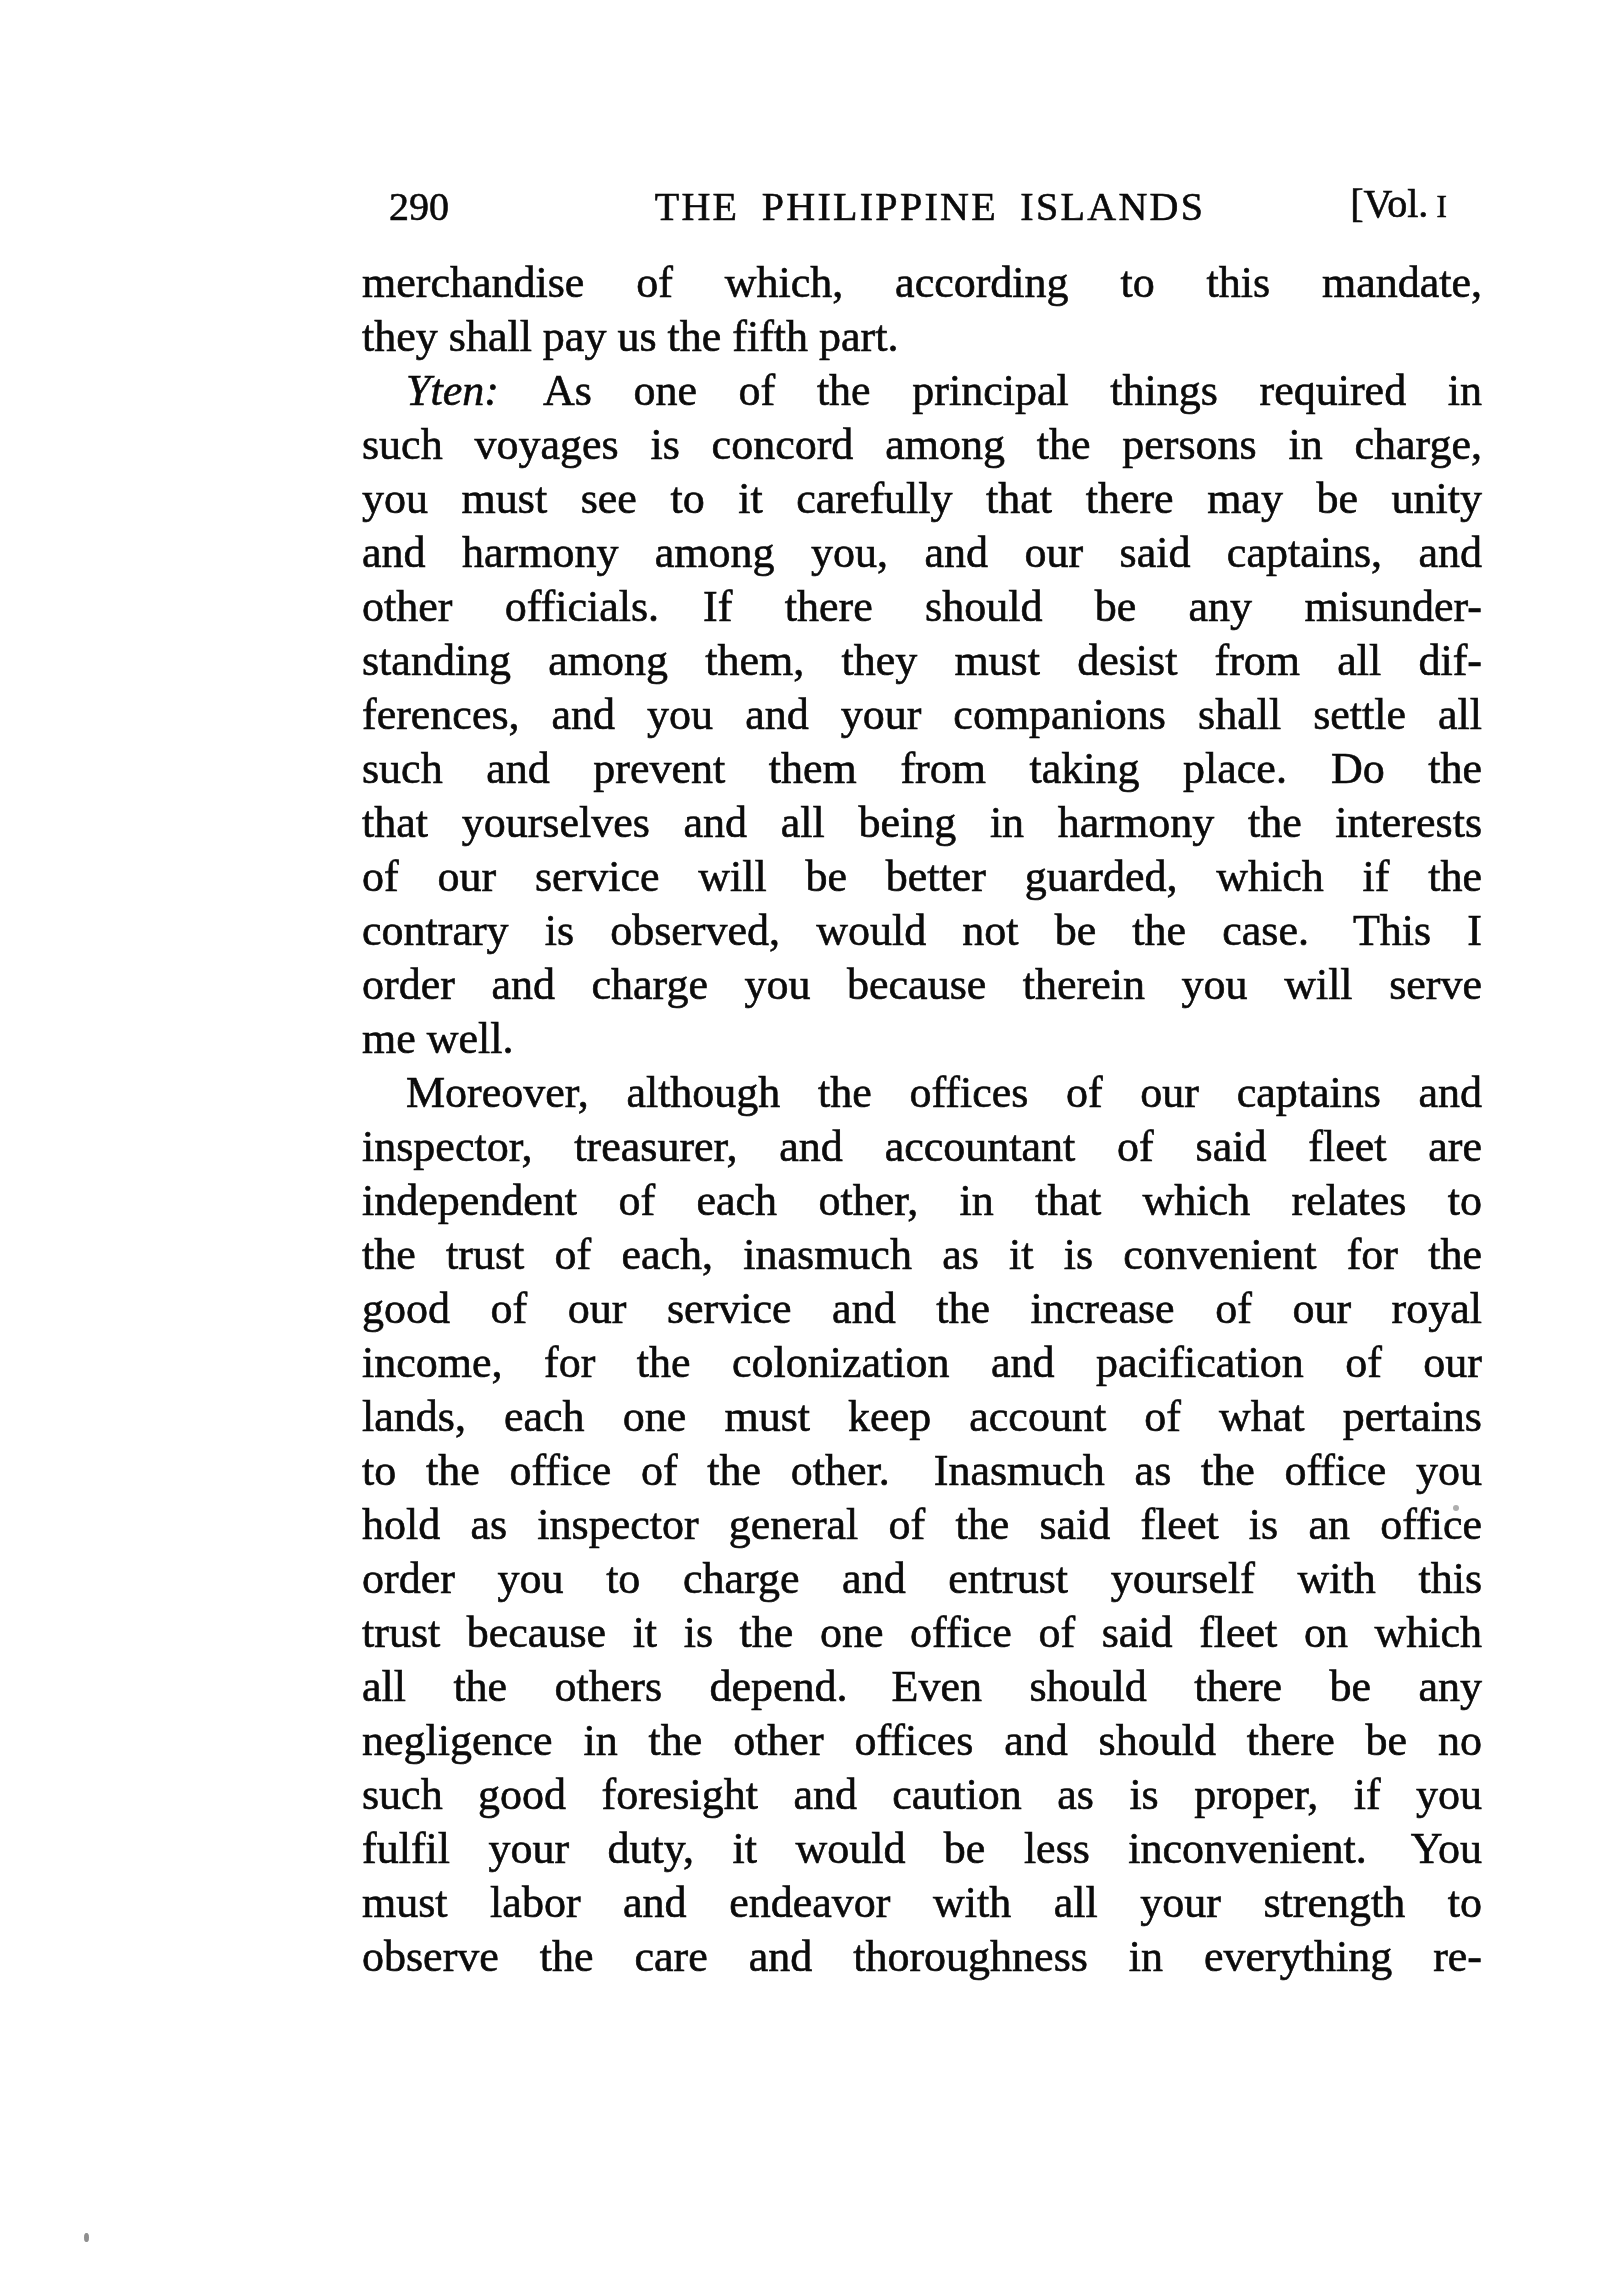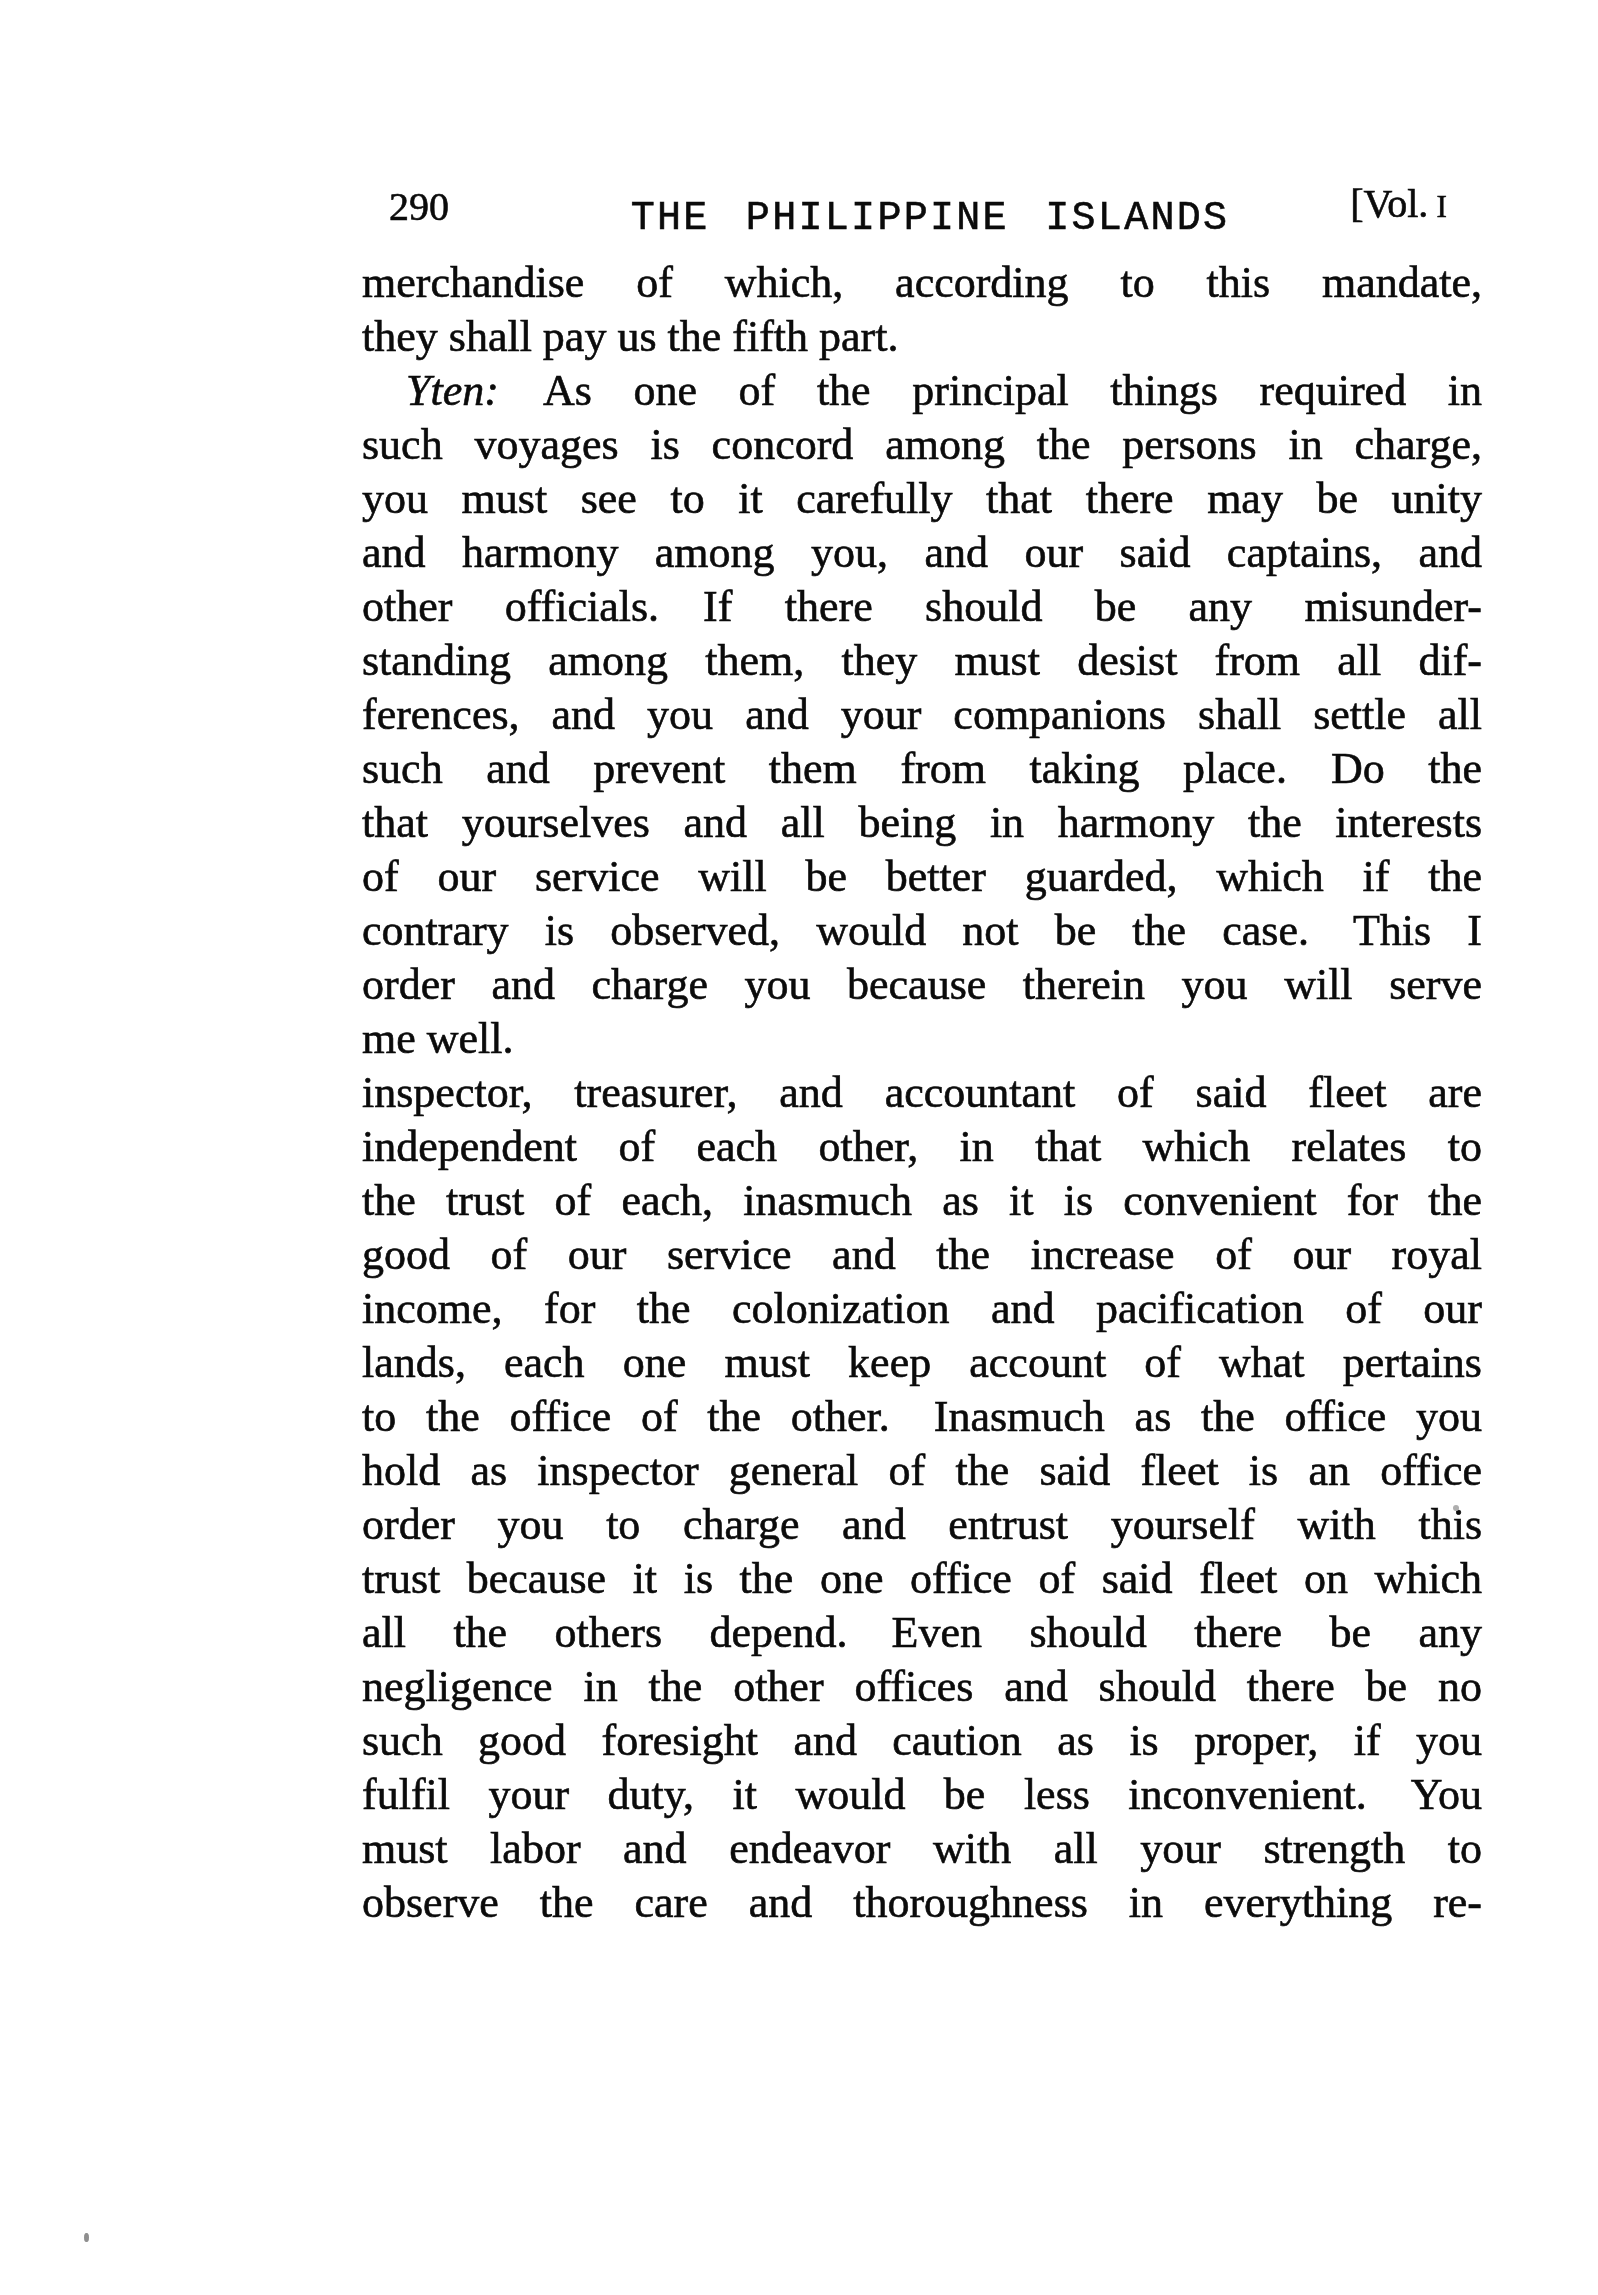--- a/index.html
+++ b/index.html
@@ -32,26 +32,25 @@
     font-size: 40px;
   }
   .page-number {
     position: absolute;
     left: 19px;
     top: 0;
   }
   .running-title {
     position: absolute;
     left: 50%;
-    top: 12px;
+    top: 0;
     transform: translateX(-50%);
     letter-spacing: 2.3px;
     word-spacing: 10px;
     white-space: nowrap;
-    font-family: Liberation Mono, monospace;
   }
   .volume {
     position: absolute;
     right: 43px;
     top: -2.8px;
     white-space: nowrap;
   }
   .volume .numeral {
     font-size: 0.78em;
     margin-left: 8.3px;
@@ -105,20 +104,21 @@
         <div class="line">standing among them, they must desist from all dif-</div>
         <div class="line">ferences, and you and your companions shall settle all</div>
         <div class="line">such and prevent them from taking place.  Do the</div>
         <div class="line">that yourselves and all being in harmony the interests</div>
         <div class="line">of our service will be better guarded, which if the</div>
         <div class="line">contrary is observed, would not be the case.  This I</div>
         <div class="line">order and charge you because therein you will serve</div>
         <div class="line short">me well.</div>
       </div>
       <div class="para">
+        <div class="line indent">Moreover, although the offices of our captains and</div>
         <div class="line">inspector, treasurer, and accountant of said fleet are</div>
         <div class="line">independent of each other, in that which relates to</div>
         <div class="line">the trust of each, inasmuch as it is convenient for the</div>
         <div class="line">good of our service and the increase of our royal</div>
         <div class="line">income, for the colonization and pacification of our</div>
         <div class="line">lands, each one must keep account of what pertains</div>
         <div class="line">to the office of the other.  Inasmuch as the office you</div>
         <div class="line">hold as inspector general of the said fleet is an office</div>
         <div class="line">order you to charge and entrust yourself with this</div>
         <div class="line">trust because it is the one office of said fleet on which</div>

